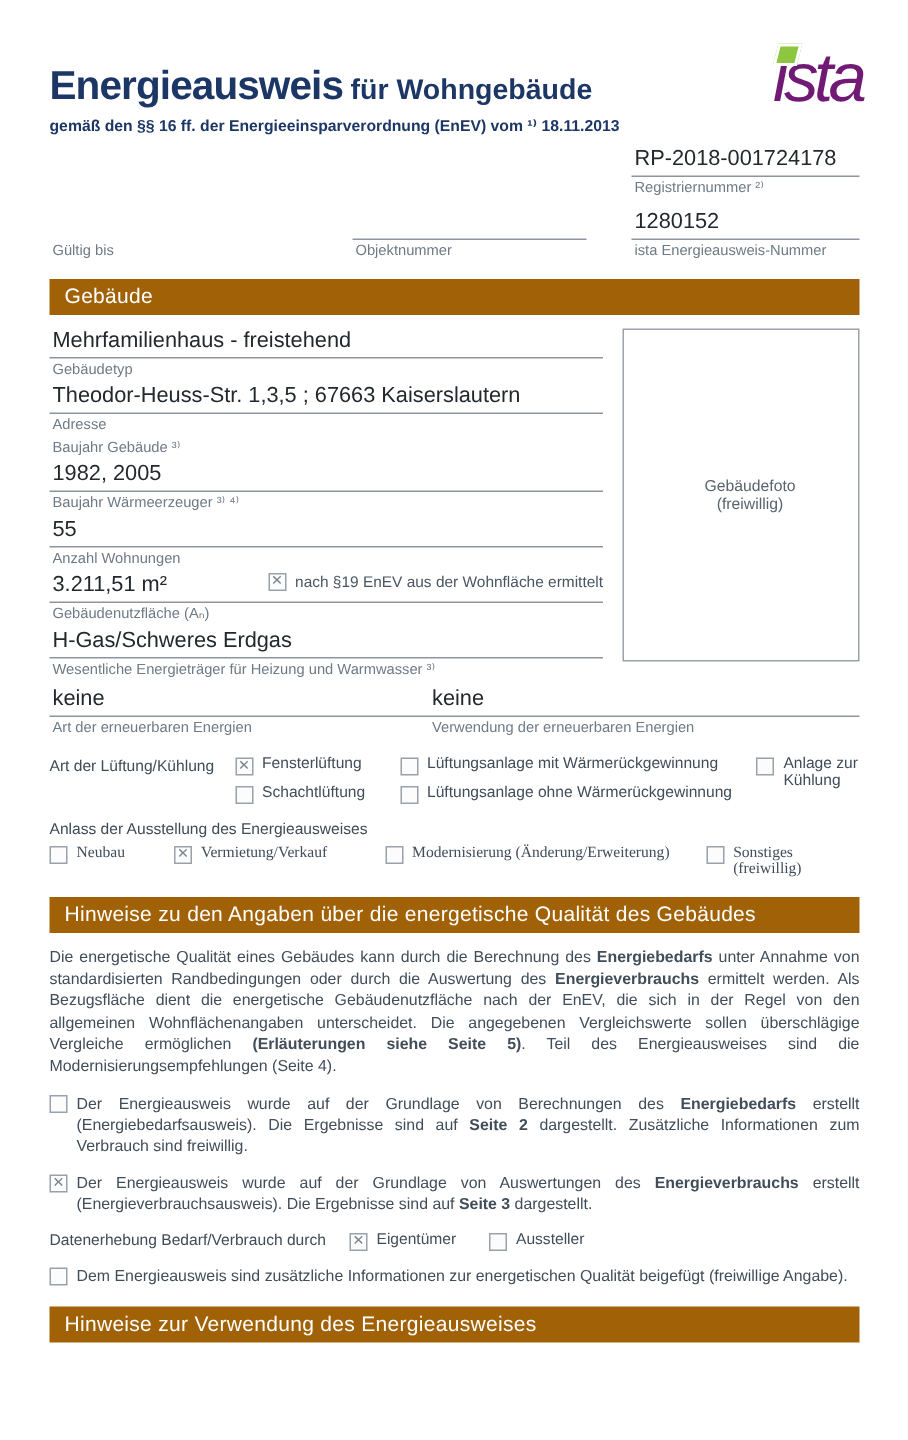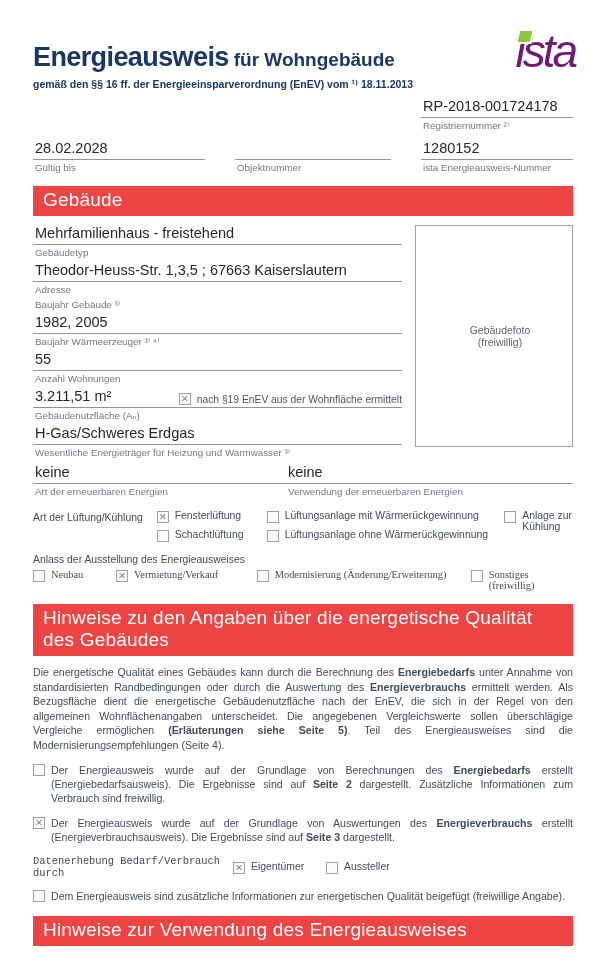--- a/index.html
+++ b/index.html
@@ -19,29 +19,29 @@
   .fld-value{font-size:14.5px;color:#23282c;border-bottom:1px solid #8d96a0;padding:0 2px 2px 2px;min-height:17px;line-height:17px;white-space:nowrap;}
   .fld-label{font-size:9.8px;color:#6e7a85;margin-top:2px;padding-left:2px;}
 
   .id-row{display:flex;align-items:flex-end;margin-top:8px;}
   .id-left{flex:1;display:flex;gap:30px;align-items:flex-end;}
   .id-c1{width:172px;}
   .id-c2{width:156px;}
   .id-right{width:152px;display:flex;flex-direction:column;gap:9px;}
 
   
-  .bar{background:#ef4444;color:#ffffff;font-size:19px;letter-spacing:.2px;padding:3px 10px 5px;margin-top:13px;}
+  .bar{background:#a16207;color:#ffffff;font-size:14px;letter-spacing:.2px;padding:3px 10px 5px;margin-top:13px;}
 
   
   .building-body{display:flex;margin-top:9px;}
   .bfields{flex:1;margin-right:13px;min-width:0;}
   .bfield{margin-bottom:4px;}
   .bfield.gap{margin-top:16px;}
   .photo{width:144px;height:220px;border:1px solid #9aa2aa;display:flex;flex-direction:column;justify-content:center;font-size:10.5px;color:#5a646e;text-align:center;flex:0 0 auto;padding-left:12px;}
-  .area-line{display:flex;justify-content:space-between;align-items:flex-end;border-bottom:1px solid #8d96a0;padding-bottom:2px;}
+  .area-line{display:flex;justify-content:space-between;align-items:flex-start;border-bottom:1px solid #8d96a0;padding-bottom:2px;}
   .area-line .val{font-size:14.5px;color:#23282c;padding-left:2px;line-height:17px;white-space:nowrap;}
   .inline-opt{display:flex;align-items:center;font-size:10.3px;color:#4a5662;white-space:nowrap;}
   .renew-row{display:flex;margin-top:2px;}
   .renew-left{flex:0 0 253px;}
   .renew-right{flex:1;}
 
   
   .cb{flex:0 0 auto;display:inline-block;box-sizing:border-box;width:12px;height:12px;border:1px solid #99a2ab;background:#fcfcfc;margin-right:6px;font-size:9.5px;line-height:10px;text-align:center;color:#7b8590;}
   .opt{display:flex;align-items:flex-start;font-size:10.4px;color:#414d59;}
   .opt .cb{margin-top:1px;}
@@ -58,21 +58,21 @@
   .occ-2{width:146px;}
   .occ-3{width:222px;}
 
   
   .para{font-size:10.6px;line-height:1.38;text-align:justify;color:#414d59;margin-top:9px;}
   .b{font-weight:bold;}
   .cb-para{display:flex;margin-top:10px;}
   .cb-para .cb{margin-top:1px;}
   .cb-text{flex:1;font-size:10.6px;line-height:1.35;text-align:justify;color:#414d59;}
   .datarow{display:flex;align-items:center;margin-top:11px;font-size:10.4px;}
-  .datarow-label{width:200px;font-family:Liberation Mono, monospace;}
+  .datarow-label{width:200px;}
   .datarow .opt{width:93px;}
   .datarow .opt:first-of-type{margin-left:32px;}
 </style>
 </head>
 <body>
 
 <div class="page">
 
   <div class="doc-header">
     <div class="logo">
@@ -81,21 +81,20 @@
     </div>
     <div class="title">
       <span class="title-main">Energieausweis</span><span class="title-suffix">für Wohngebäude</span>
     </div>
     <div class="subtitle">gemäß den §§ 16 ff. der Energieeinsparverordnung (EnEV) vom ¹⁾ 18.11.2013</div>
   </div>
 
   <div class="id-row">
     <div class="id-left">
       <div class="id-c1">
-        <div class="fld-value">28.02.2028</div>
         <div class="fld-label">Gültig bis</div>
       </div>
       <div class="id-c2">
         <div class="fld-value"></div>
         <div class="fld-label">Objektnummer</div>
       </div>
     </div>
     <div class="id-right">
       <div>
         <div class="fld-value">RP-2018-001724178</div>

